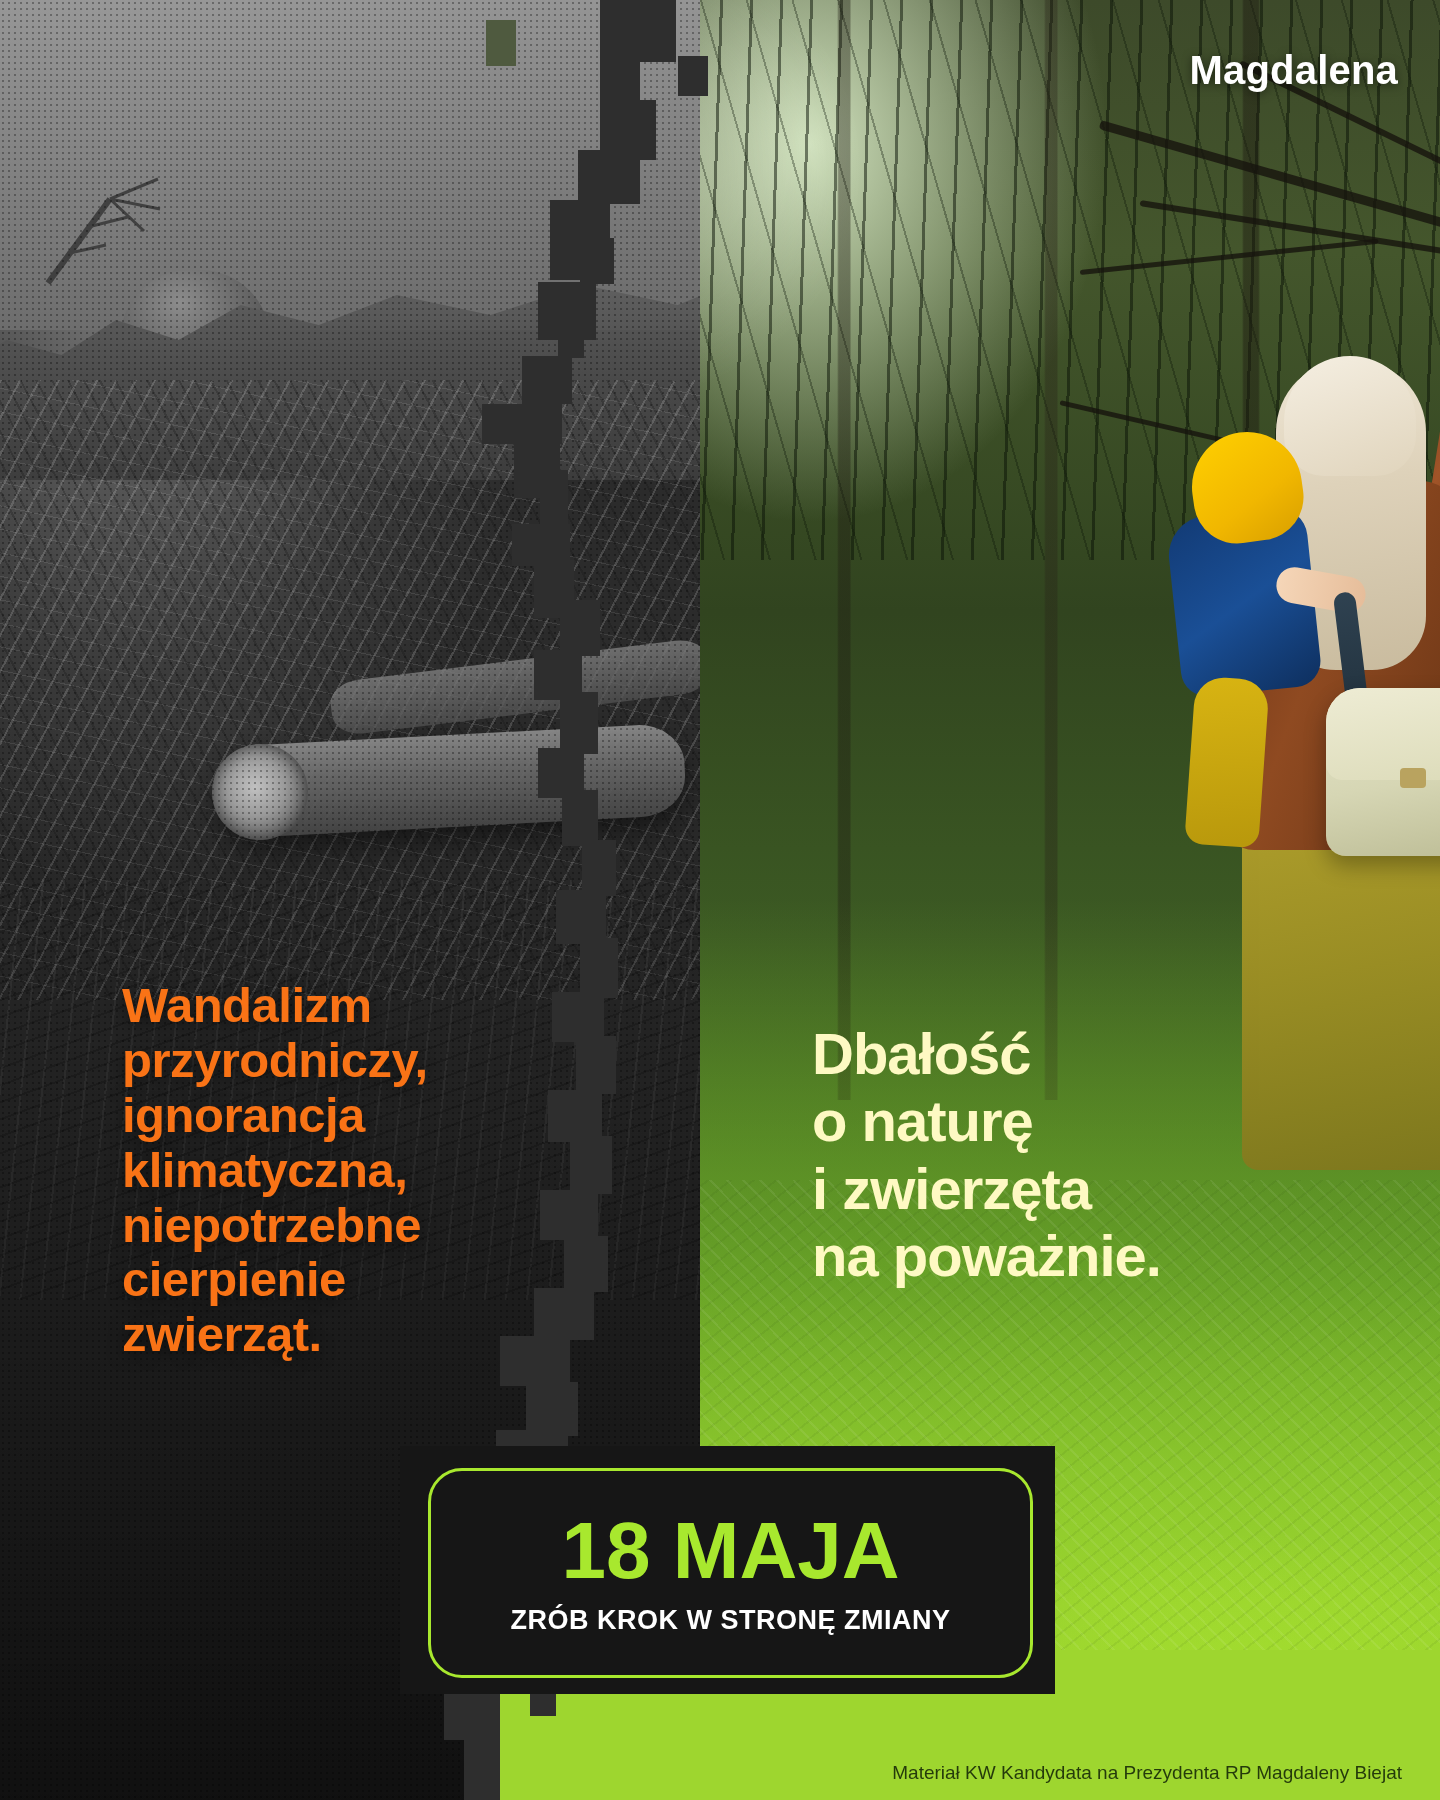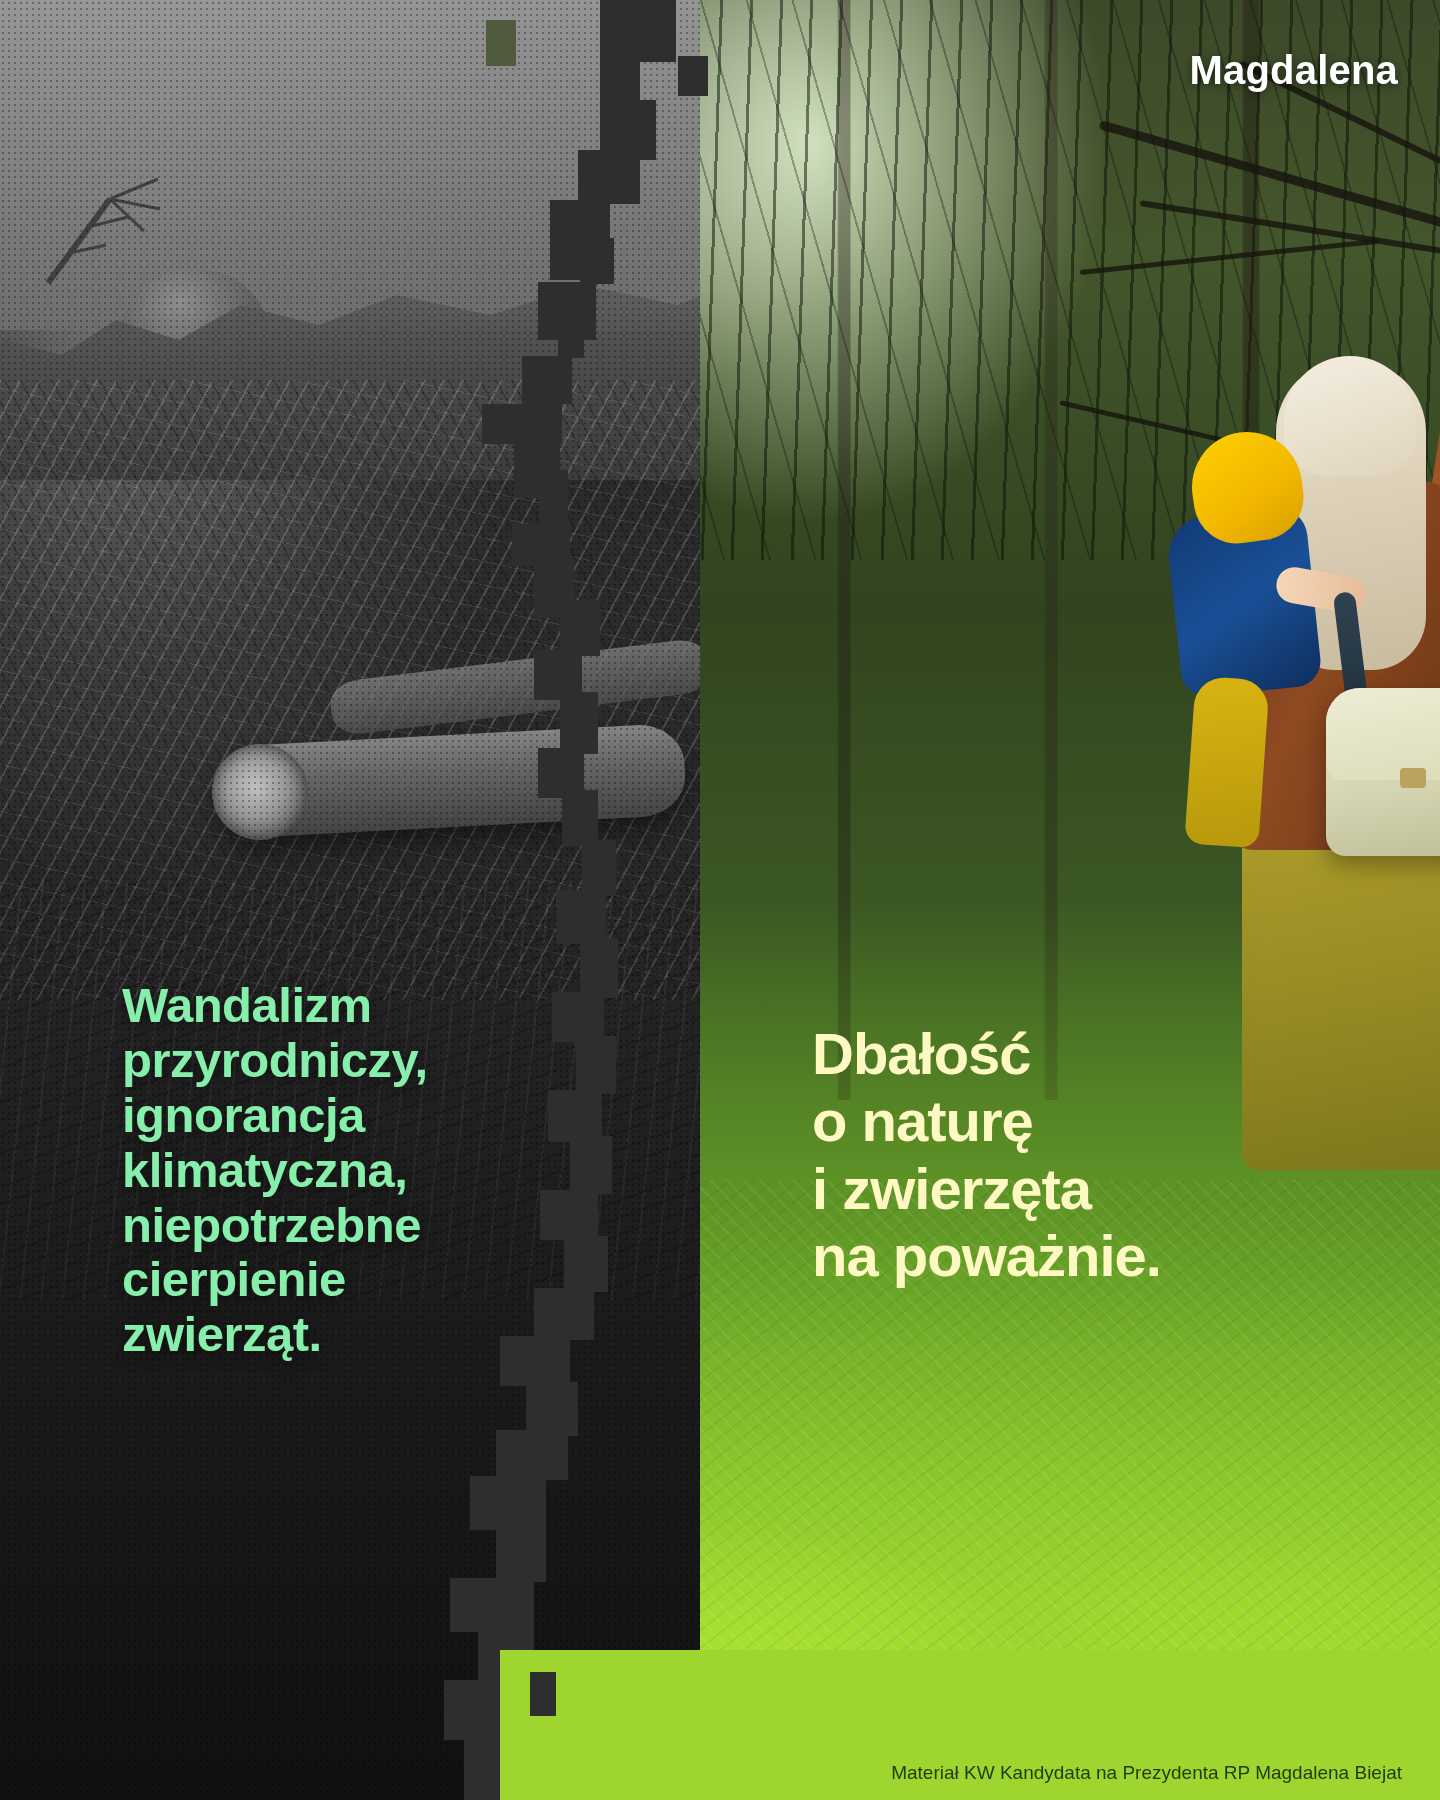--- a/index.html
+++ b/index.html
@@ -315,21 +315,21 @@
     width: 26px; height: 26px;
     border-radius: 50%;
     background: #e8112d;
   }
 
   
   .left-text {
     position: absolute;
     left: 122px; top: 978px;
     width: 420px;
-    color: #86efac;
+    color: #f97316;
     font-size: 49px;
     font-weight: 900;
     line-height: 1.12;
     letter-spacing: -.5px;
     text-shadow: 0 3px 16px rgba(0,0,0,.55);
     z-index: 30;
     white-space: pre-line;
   }
   .right-text {
     position: absolute;
@@ -515,16 +515,22 @@
 ignorancja
 klimatyczna,
 niepotrzebne
 cierpienie
 zwierząt.</div>
   <div class="right-text">Dbałość
 o naturę
 i zwierzęta
 na poważnie.</div>
 
-
-  <div class="disclaimer">Materiał KW Kandydata na Prezydenta RP Magdalena Biejat</div>
+  <div class="date-panel">
+    <div class="date-inner">
+      <div class="date-big">18 MAJA</div>
+      <div class="date-sub">ZRÓB KROK W STRONĘ ZMIANY</div>
+    </div>
+  </div>
+
+  <div class="disclaimer">Materiał KW Kandydata na Prezydenta RP Magdaleny Biejat</div>
 
 </div>
 
 </body></html>

